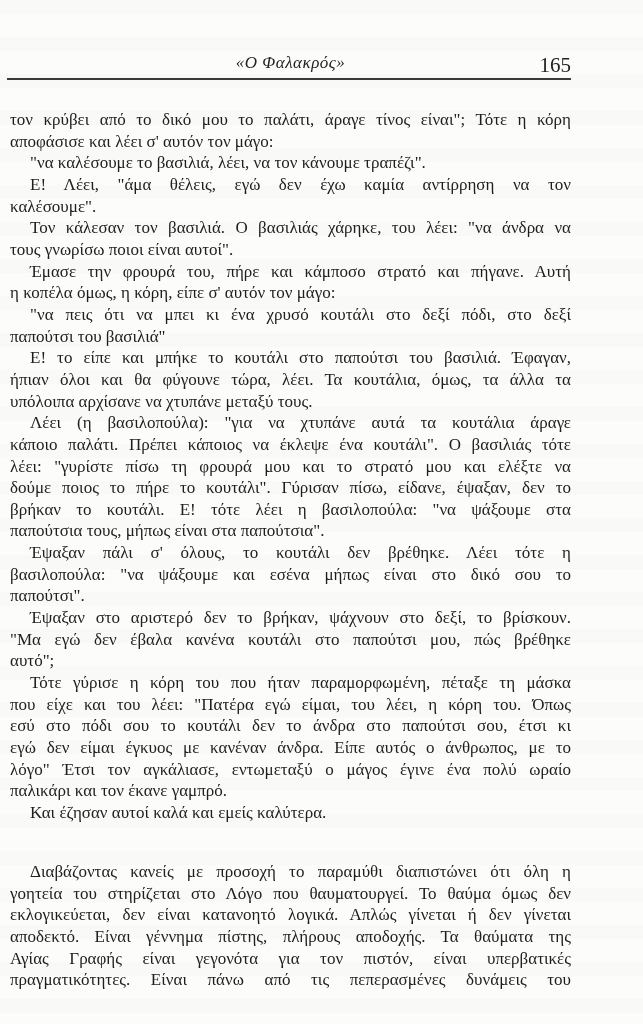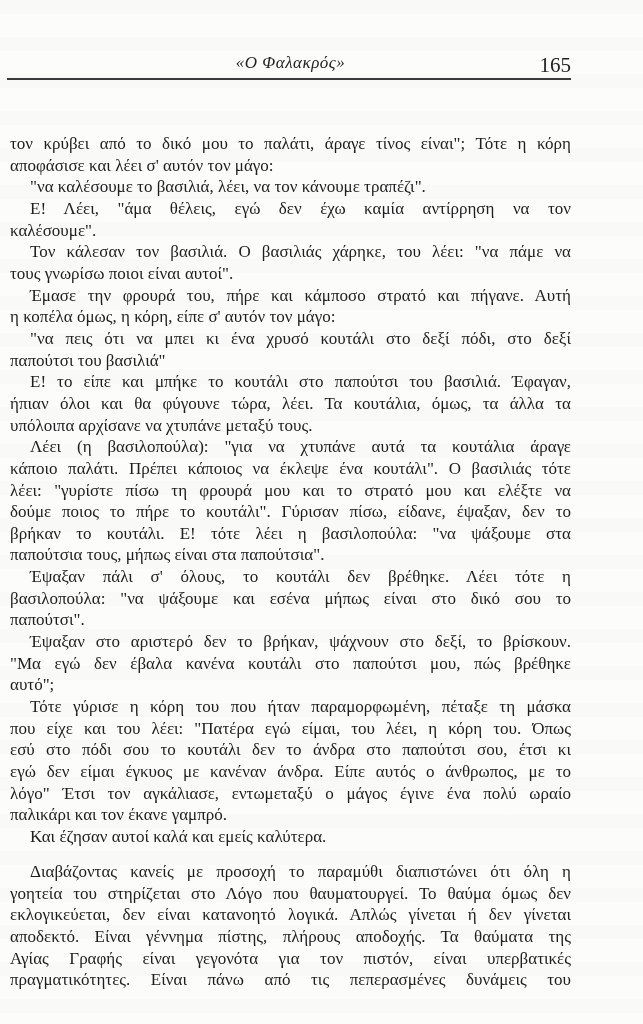--- a/index.html
+++ b/index.html
@@ -35,21 +35,21 @@
     position: absolute; left: 7px; top: 78px;
     width: 564px; height: 2px;
     background: #3a3a3a;
   }
   .textblock {
     position: absolute; left: 10px; width: 561px;
     font-size: 17px;
     line-height: 21.66px;
     text-rendering: optimizeLegibility;
   }
-  #story      { top: 109px; margin-top: 24px; }
+  #story      { top: 109px; }
   #commentary { top: 861px; }
   .para { margin: 0; padding: 0; }
   .para.indent .line:first-child { text-indent: 20px; }
   .line {
     height: 21.66px;
     overflow: hidden;
     text-align: left;
   }
   .line.j {
     text-align: justify;
@@ -70,21 +70,21 @@
         <div class="line">αποφάσισε και λέει σ' αυτόν τον μάγο:</div>
       </div>
       <div class="para indent">
         <div class="line">"να καλέσουμε το βασιλιά, λέει, να τον κάνουμε τραπέζι".</div>
       </div>
       <div class="para indent">
         <div class="line j">Ε! Λέει, "άμα θέλεις, εγώ δεν έχω καμία αντίρρηση να τον</div>
         <div class="line">καλέσουμε".</div>
       </div>
       <div class="para indent">
-        <div class="line j">Τον κάλεσαν τον βασιλιά. Ο βασιλιάς χάρηκε, του λέει: "να πάμε να</div>
+        <div class="line j">Τον κάλεσαν τον βασιλιά. Ο βασιλιάς χάρηκε, του λέει: "να άνδρα να</div>
         <div class="line">τους γνωρίσω ποιοι είναι αυτοί".</div>
       </div>
       <div class="para indent">
         <div class="line j">Έμασε την φρουρά του, πήρε και κάμποσο στρατό και πήγανε. Αυτή</div>
         <div class="line">η κοπέλα όμως, η κόρη, είπε σ' αυτόν τον μάγο:</div>
       </div>
       <div class="para indent">
         <div class="line j">"να πεις ότι να μπει κι ένα χρυσό κουτάλι στο δεξί πόδι, στο δεξί</div>
         <div class="line">παπούτσι του βασιλιά"</div>
       </div>

